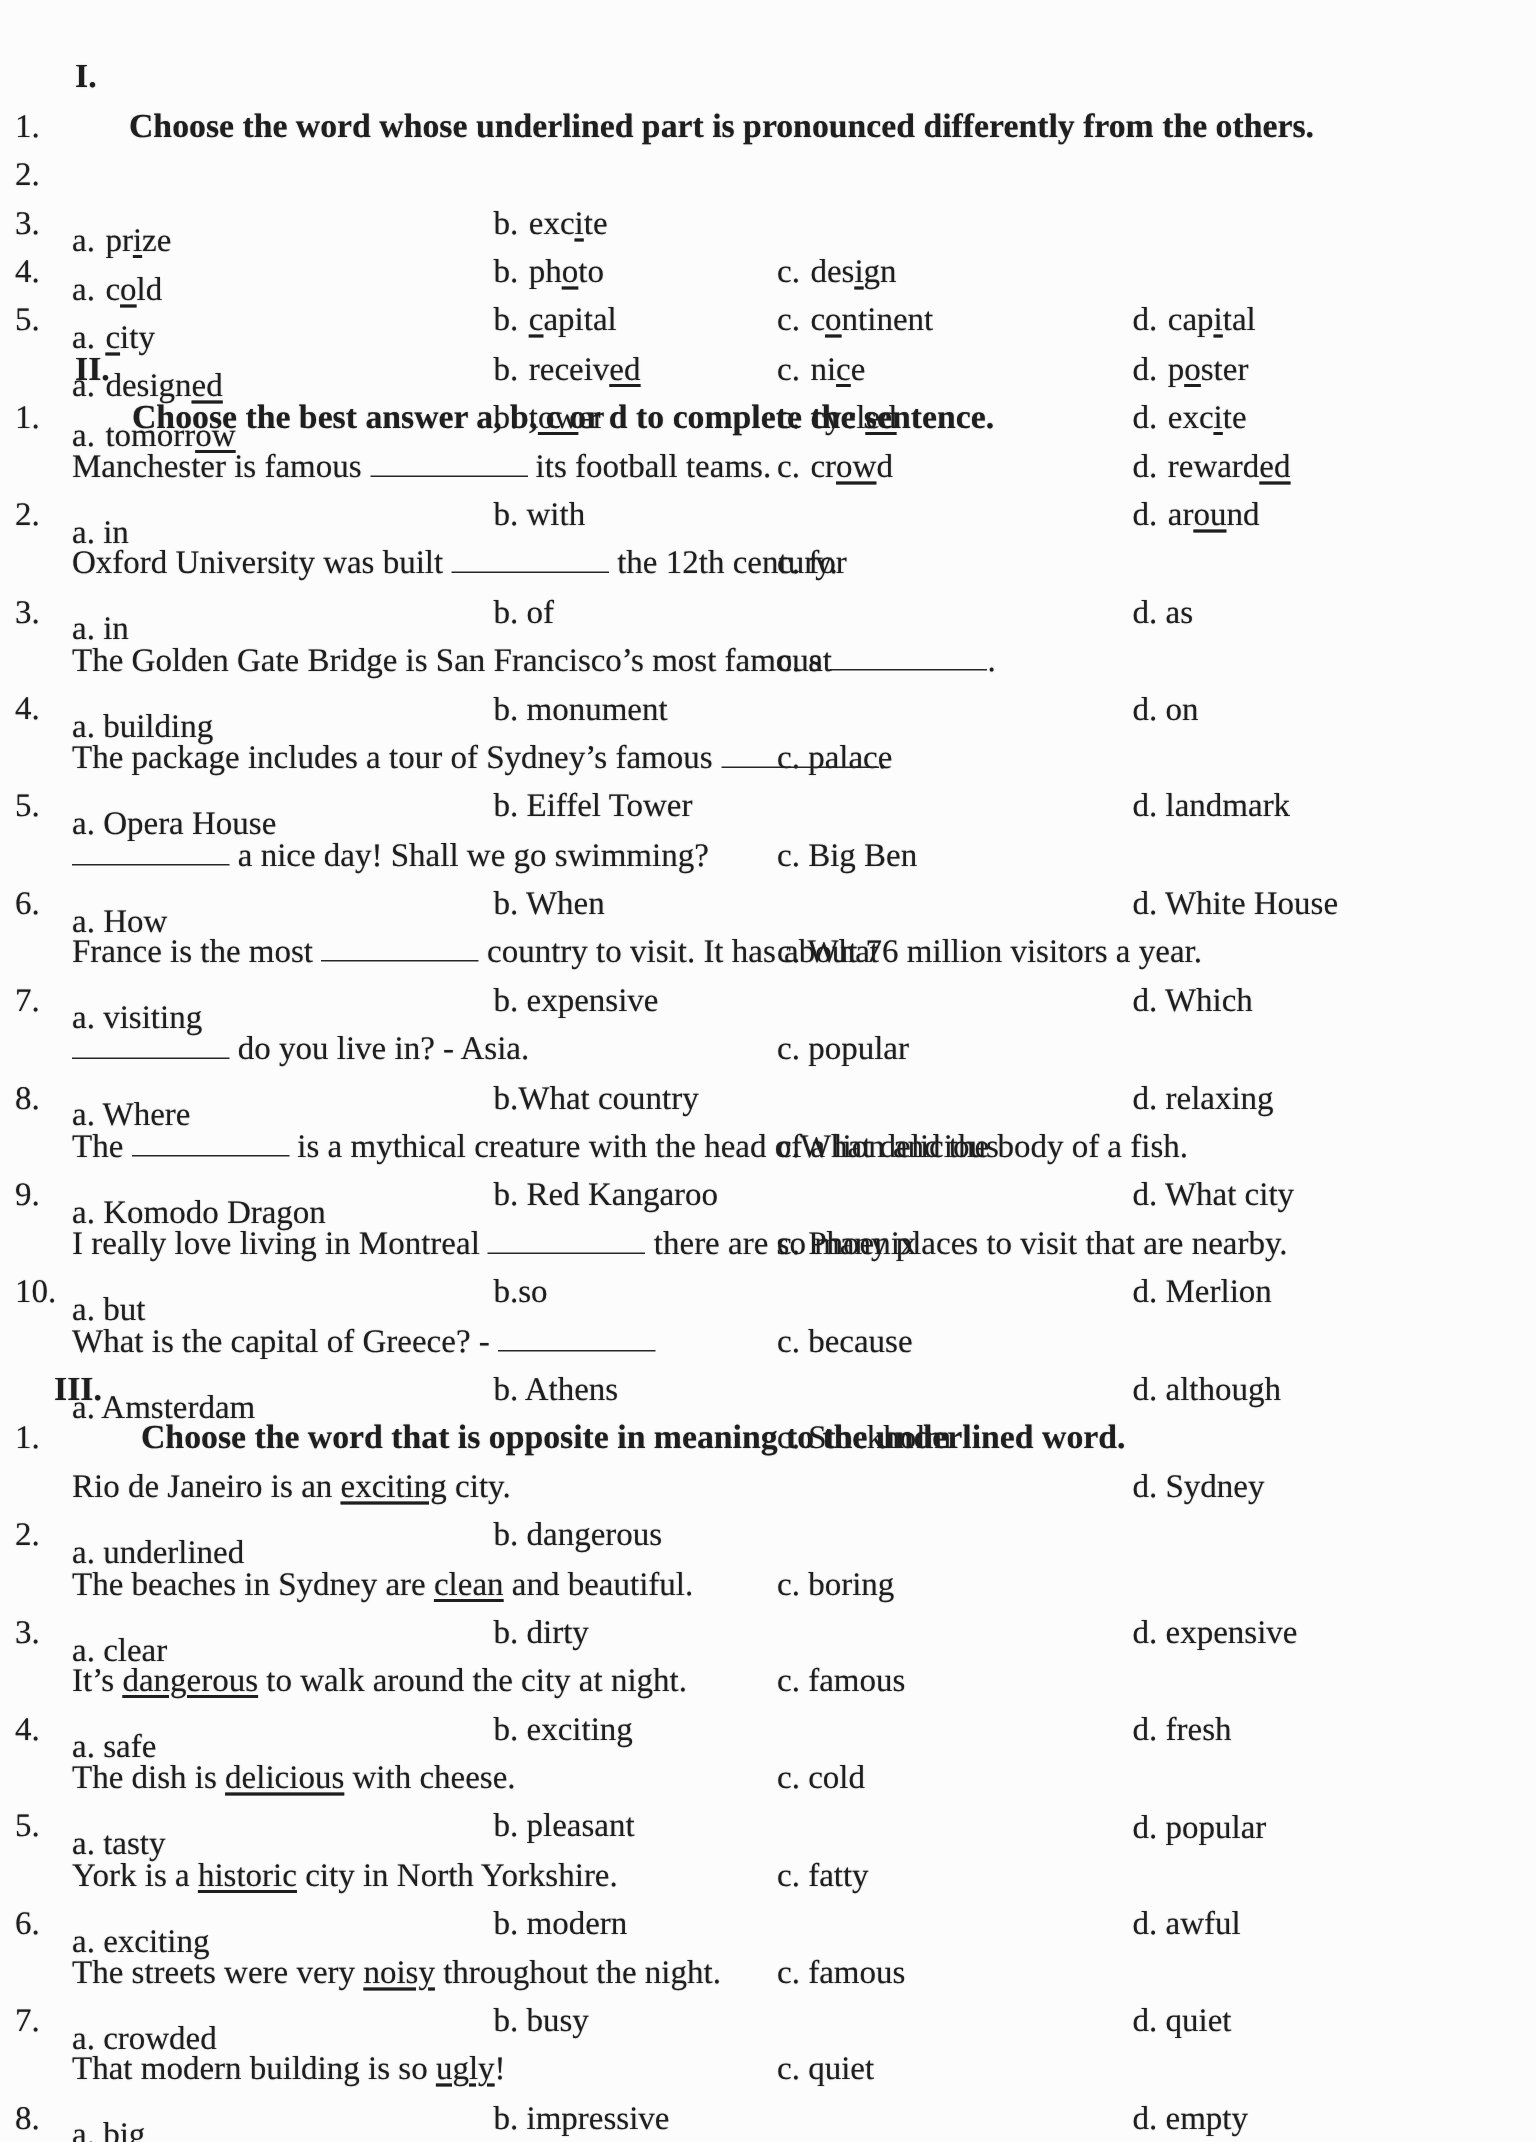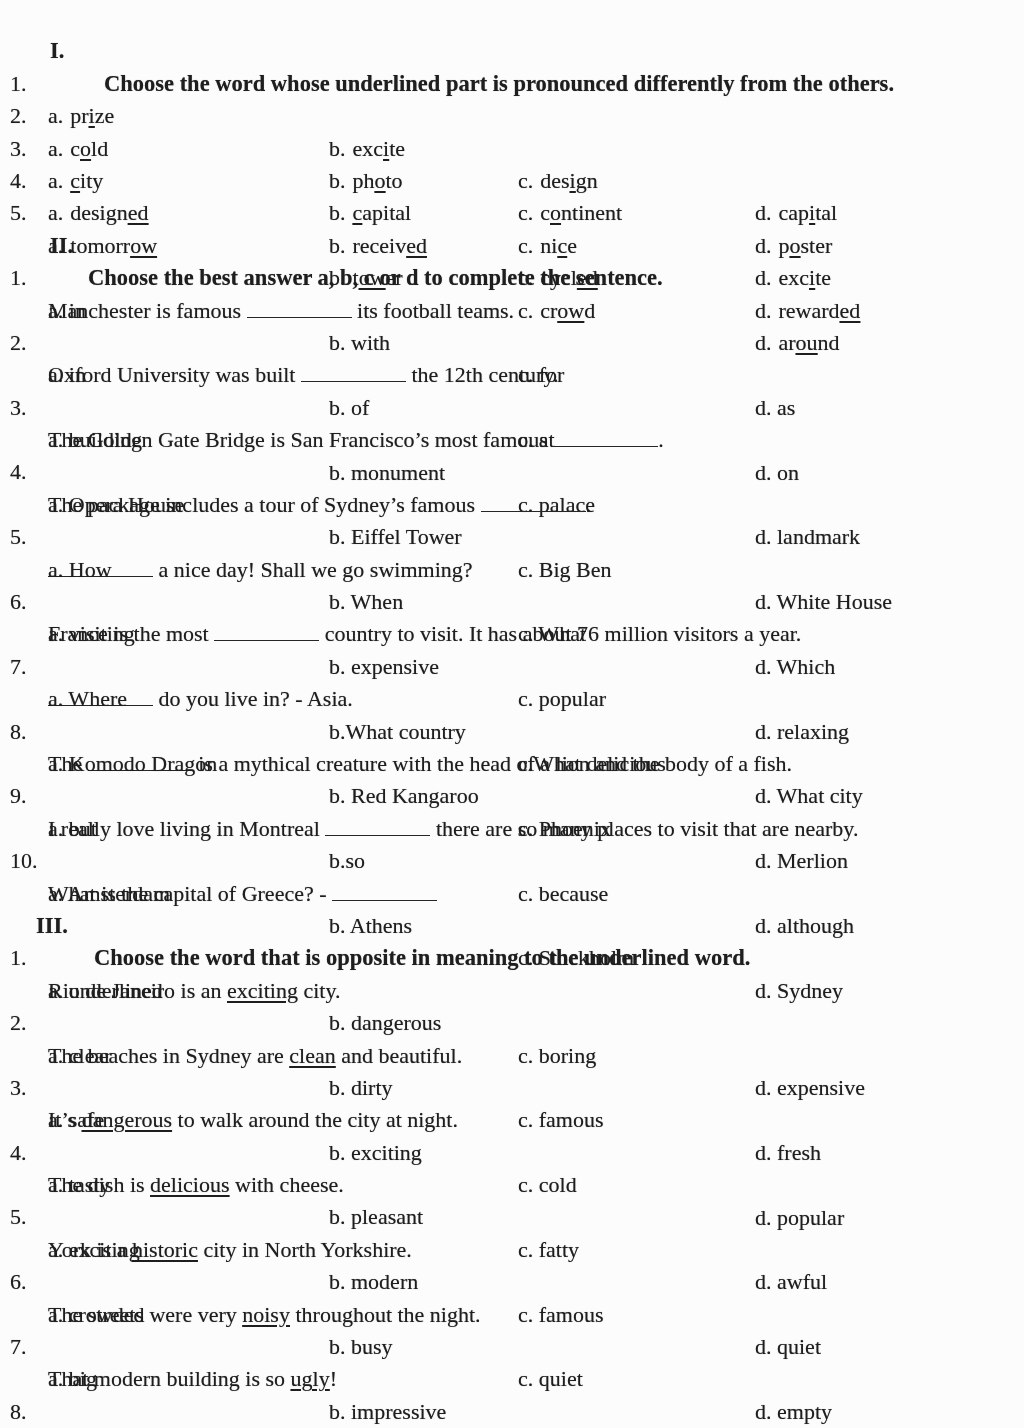--- a/index.html
+++ b/index.html
@@ -11,27 +11,27 @@
   .page{
     position:relative;width:1024px;height:1428px;box-sizing:border-box;
     padding-top:3px;
     filter:blur(0.3px);
     text-shadow:0 0 0.8px rgba(30,30,30,0.55);
   }
   .line{position:relative;height:32.4px;line-height:32.4px;white-space:pre;}
   .header{font-weight:bold;font-size:22.5px;}
   .hnum{position:absolute;}
   .htext{position:absolute;}
-  .h1n{left:50px;} .h1t{left:104px;}
+  .h1n{left:50px;} .h1t{left:86px;}
   .h2n{left:50px;} .h2t{left:88px;}
   .h3n{left:36px;} .h3t{left:94px;text-align:center;}
   .num{position:absolute;left:10px;}
   .qt{position:absolute;left:48px;white-space:pre;}
   .opt{position:absolute;white-space:pre;}
-  .oa{left:48px;} .ob{left:285px;margin-left:44px;} .oc{left:518px;} .od{left:755px;}
+  .oa{left:48px;margin-top:44px;} .ob{left:285px;margin-left:44px;} .oc{left:518px;} .od{left:755px;}
   .k{margin-right:7px;}
   .ul{text-decoration:underline;text-underline-offset:3px;text-decoration-thickness:1.7px;}
   .blank{
     display:inline-block;width:105px;height:0.82em;
     border-bottom:1.7px solid #262626;vertical-align:baseline;
   }
 </style>
 </head>
 <body>
 

